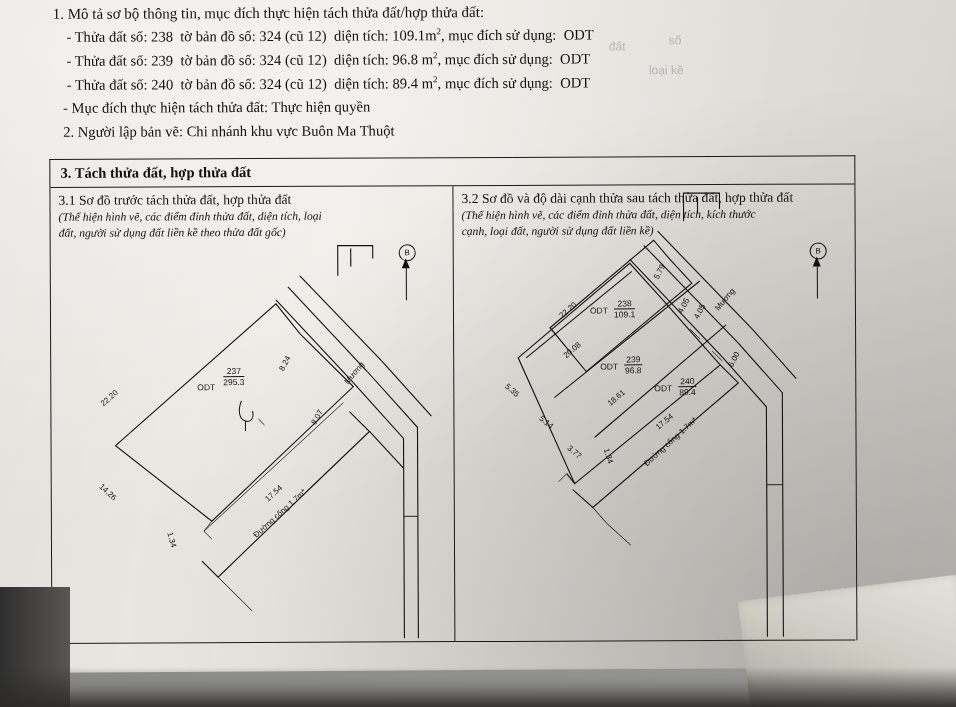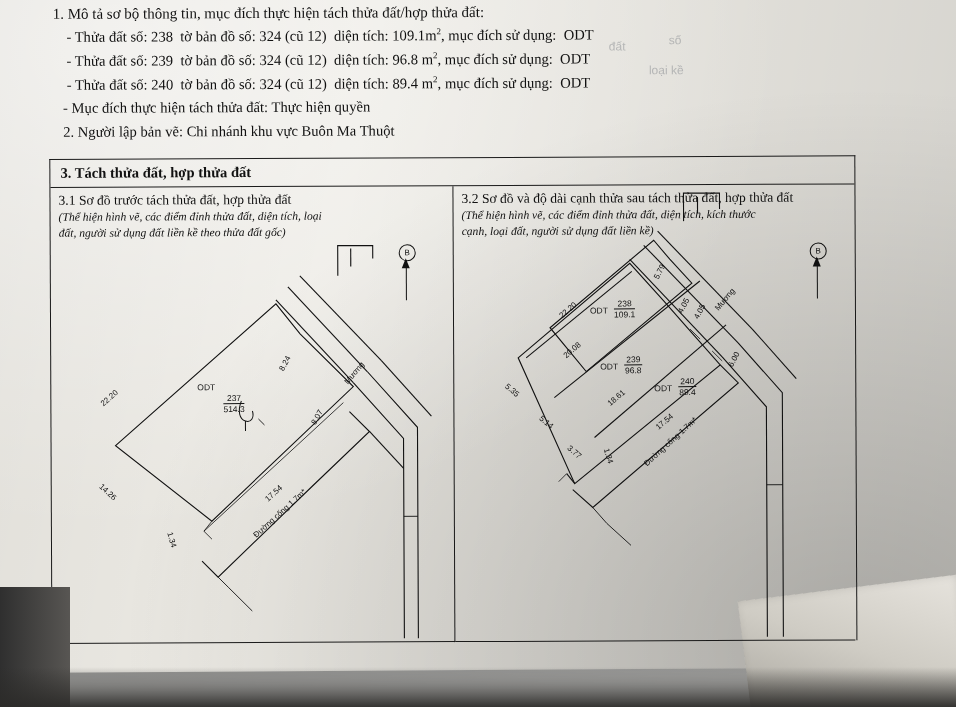--- a/index.html
+++ b/index.html
@@ -193,23 +193,23 @@
           </svg>
 
           <div class="lbl" style="left:48px;top:206px;transform:rotate(-41deg);">22.20</div>
           <div class="lbl" style="left:226px;top:172px;transform:rotate(-62deg);">8.24</div>
           <div class="lbl" style="left:258px;top:226px;transform:rotate(-60deg);">8.07</div>
           <div class="lbl" style="left:46px;top:300px;transform:rotate(42deg);">14.26</div>
           <div class="lbl" style="left:112px;top:348px;transform:rotate(74deg);">1.34</div>
           <div class="lbl" style="left:212px;top:302px;transform:rotate(-42deg);">17.54</div>
 
           <div class="odt" style="left:146px;top:195px;">ODT</div>
-          <div class="lblpar" style="left:172px;top:206px;">
+          <div class="lblpar" style="left:172px;top:179px;">
             <span class="num">237</span>
-            <span>514.3</span>
+            <span>295.3</span>
           </div>
 
           <div class="road" style="left:194px;top:322px;transform:rotate(-42deg);">Đường cống 1.7m*</div>
           <div class="road" style="left:290px;top:182px;transform:rotate(-50deg);">Mương</div>
         </div>
 
         <div class="col right">
           <div class="ctitle">3.2 Sơ đồ và độ dài cạnh thửa sau tách thửa đất, hợp thửa đất</div>
           <div class="cnote">(Thể hiện hình vẽ, các điểm đỉnh thửa đất, diện tích, kích thước</div>
           <div class="cnote">cạnh, loại đất, người sử dụng đất liền kề)</div>

